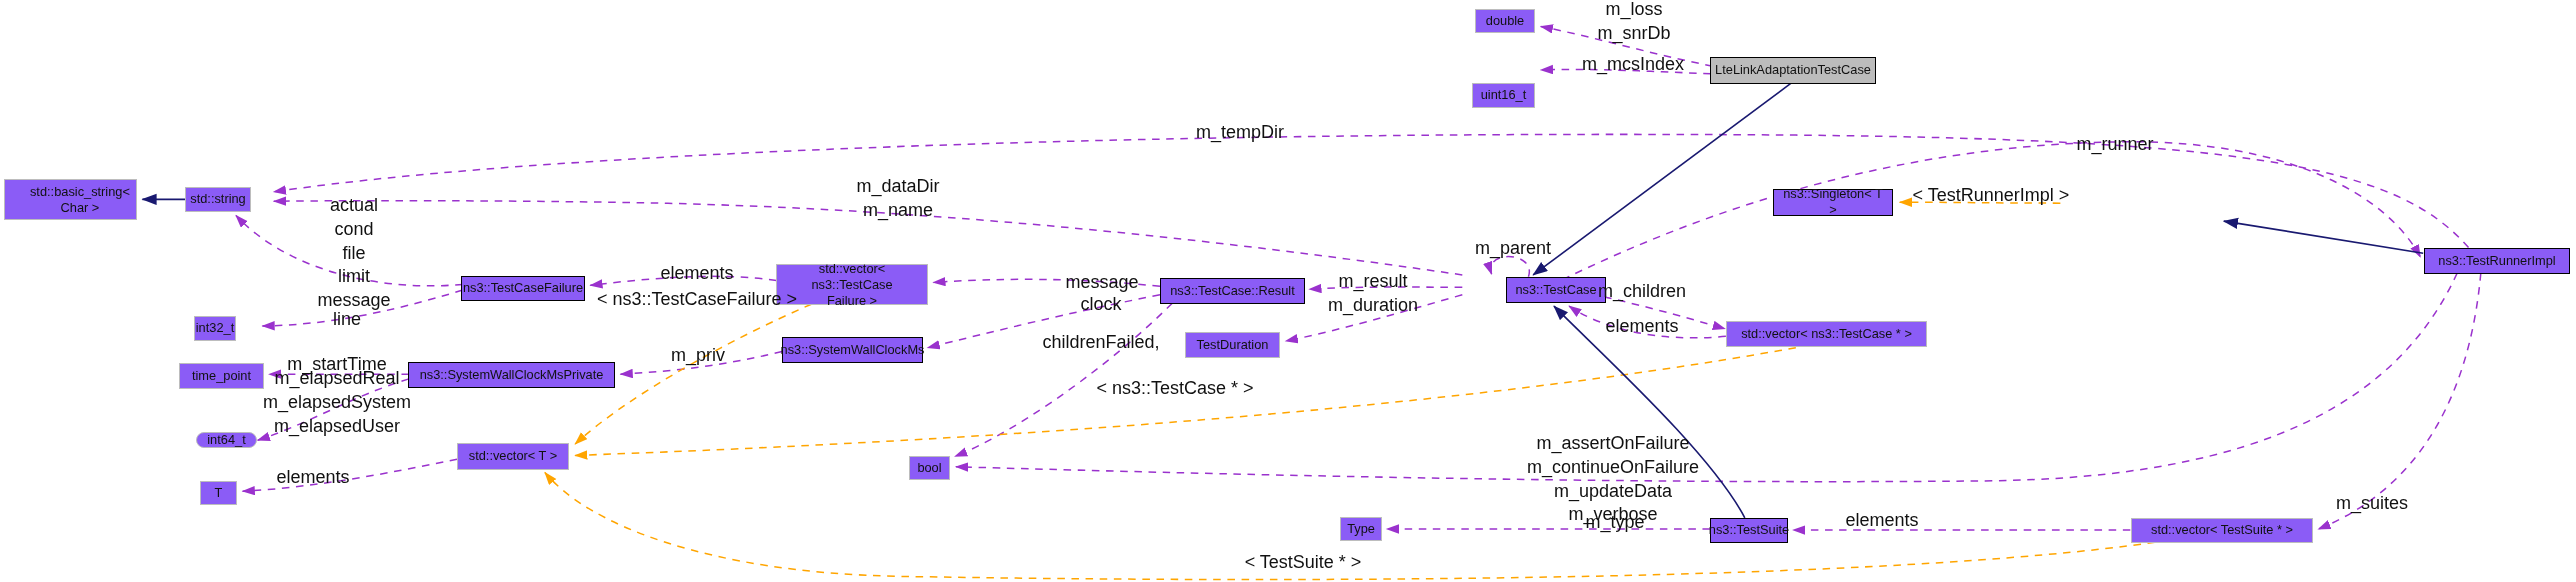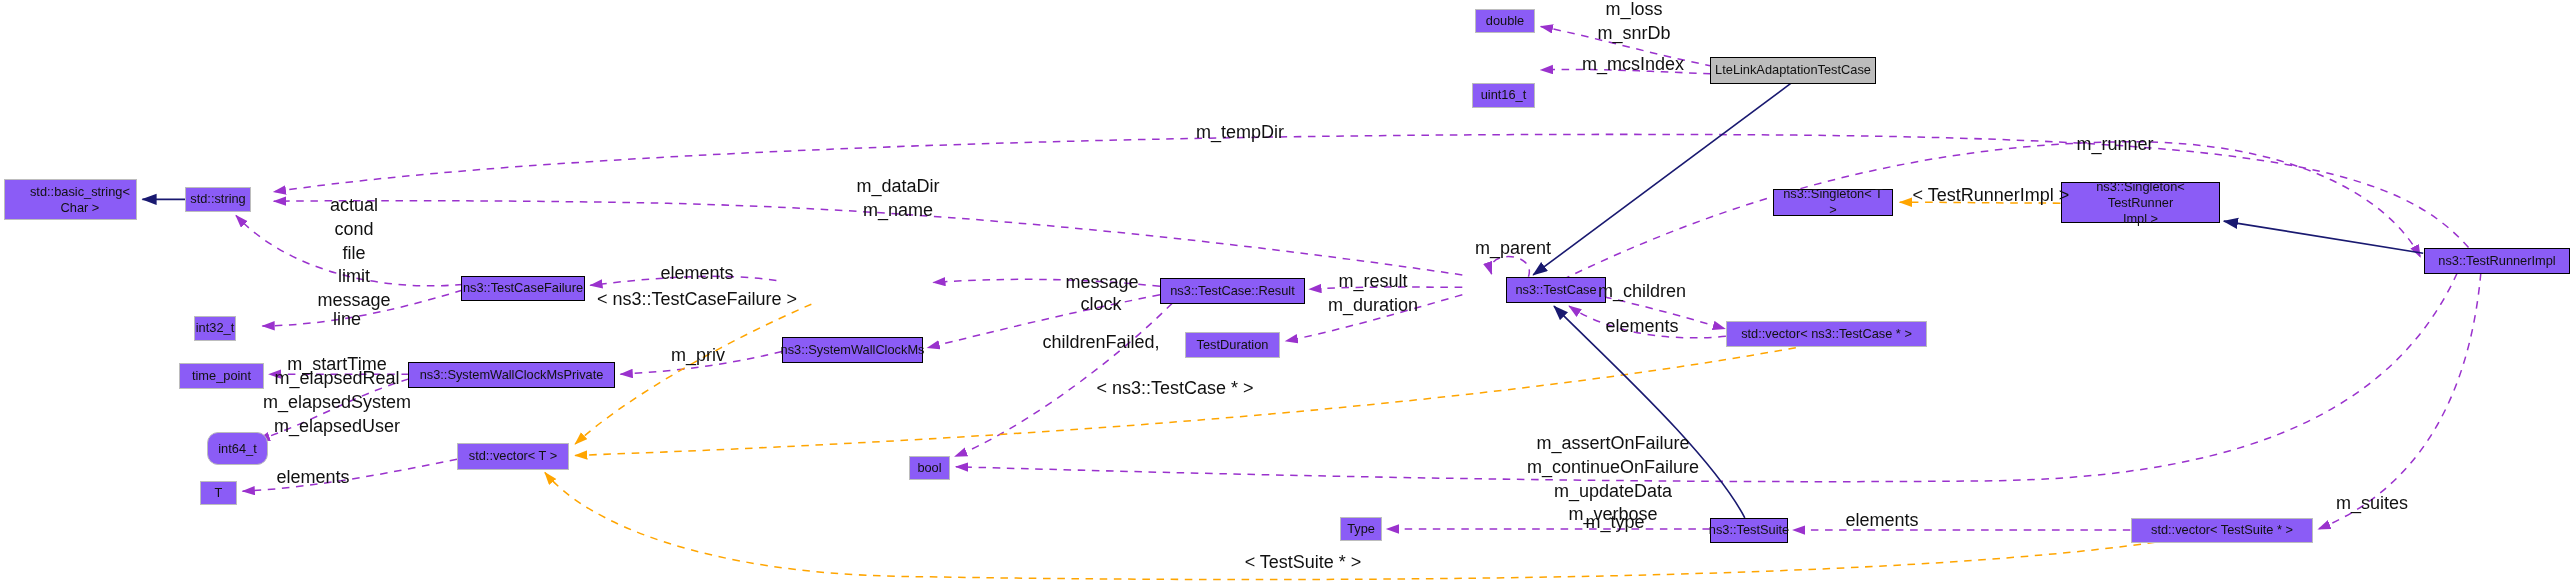--- a/index.html
+++ b/index.html
@@ -73,32 +73,32 @@
 
   <div class="node" style="left:1475px;top:8.5px;width:60px;height:24.6px;">double</div>
   <div class="node" style="left:1472px;top:59px;width:63px;height:24.6px;margin-top:24px;">uint16_t</div>
   <div class="node main" style="left:1710px;top:57px;width:166px;height:26.5px;">LteLinkAdaptationTestCase</div>
   <div class="node" style="left:3.8px;top:179px;width:133px;height:41px;padding-left:24px;">std::basic_string&lt;
 Char &gt;</div>
   <div class="node" style="left:185px;top:187px;width:66px;height:24.6px;">std::string</div>
   <div class="node" style="left:194px;top:316px;width:42px;height:24.6px;">int32_t</div>
   <div class="node" style="left:179px;top:363px;width:85px;height:25.5px;">time_point</div>
   <div class="node doc" style="left:408px;top:362px;width:207px;height:25.5px;">ns3::SystemWallClockMsPrivate</div>
-  <div class="node" style="left:207px;top:432px;width:61px;height:33px;border-radius:11px;">int64_t</div>
+  <div class="node" style="left:196px;top:432px;width:61px;height:16px;border-radius:11px;">int64_t</div>
   <div class="node" style="left:457px;top:443px;width:112px;height:26.5px;">std::vector&lt; T &gt;</div>
   <div class="node" style="left:200px;top:481px;width:37px;height:23.6px;">T</div>
   <div class="node doc" style="left:461px;top:276px;width:124px;height:24.6px;">ns3::TestCaseFailure</div>
+  <div class="node" style="left:776px;top:264px;width:152px;height:41px;">std::vector&lt; ns3::TestCase
+Failure &gt;</div>
   <div class="node doc" style="left:782px;top:337px;width:141px;height:25.5px;">ns3::SystemWallClockMs</div>
   <div class="node doc" style="left:1160px;top:278px;width:145px;height:25.5px;">ns3::TestCase::Result</div>
   <div class="node" style="left:1185px;top:332px;width:95px;height:25.5px;">TestDuration</div>
   <div class="node doc" style="left:1462px;top:277px;width:100px;height:25.5px;margin-left:44px;">ns3::TestCase</div>
   <div class="node" style="left:1726px;top:321px;width:201px;height:25.5px;">std::vector&lt; ns3::TestCase * &gt;</div>
   <div class="node doc" style="left:1773px;top:189px;width:120px;height:26.5px;">ns3::Singleton&lt; T &gt;</div>
-  <div class="node doc" style="left:2061px;top:182px;width:159px;height:41px;">ns3::Singleton&lt; TestRunner
-Impl &gt;</div>
   <div class="node doc" style="left:2424px;top:248px;width:146px;height:25.5px;">ns3::TestRunnerImpl</div>
   <div class="node" style="left:909px;top:456px;width:41px;height:23.6px;">bool</div>
   <div class="node" style="left:1340px;top:517px;width:42px;height:23.6px;text-align:right;">Type</div>
   <div class="node doc" style="left:1710px;top:518px;width:78px;height:24.6px;">ns3::TestSuite</div>
   <div class="node" style="left:2131px;top:518px;width:182px;height:24.6px;">std::vector&lt; TestSuite * &gt;</div>
 
   <div class="elabel" style="left:1634px;top:22px;">m_loss
 m_snrDb</div>
   <div class="elabel" style="left:1633px;top:65px;">m_mcsIndex</div>
   <div class="elabel" style="left:1240px;top:133px;">m_tempDir</div>

